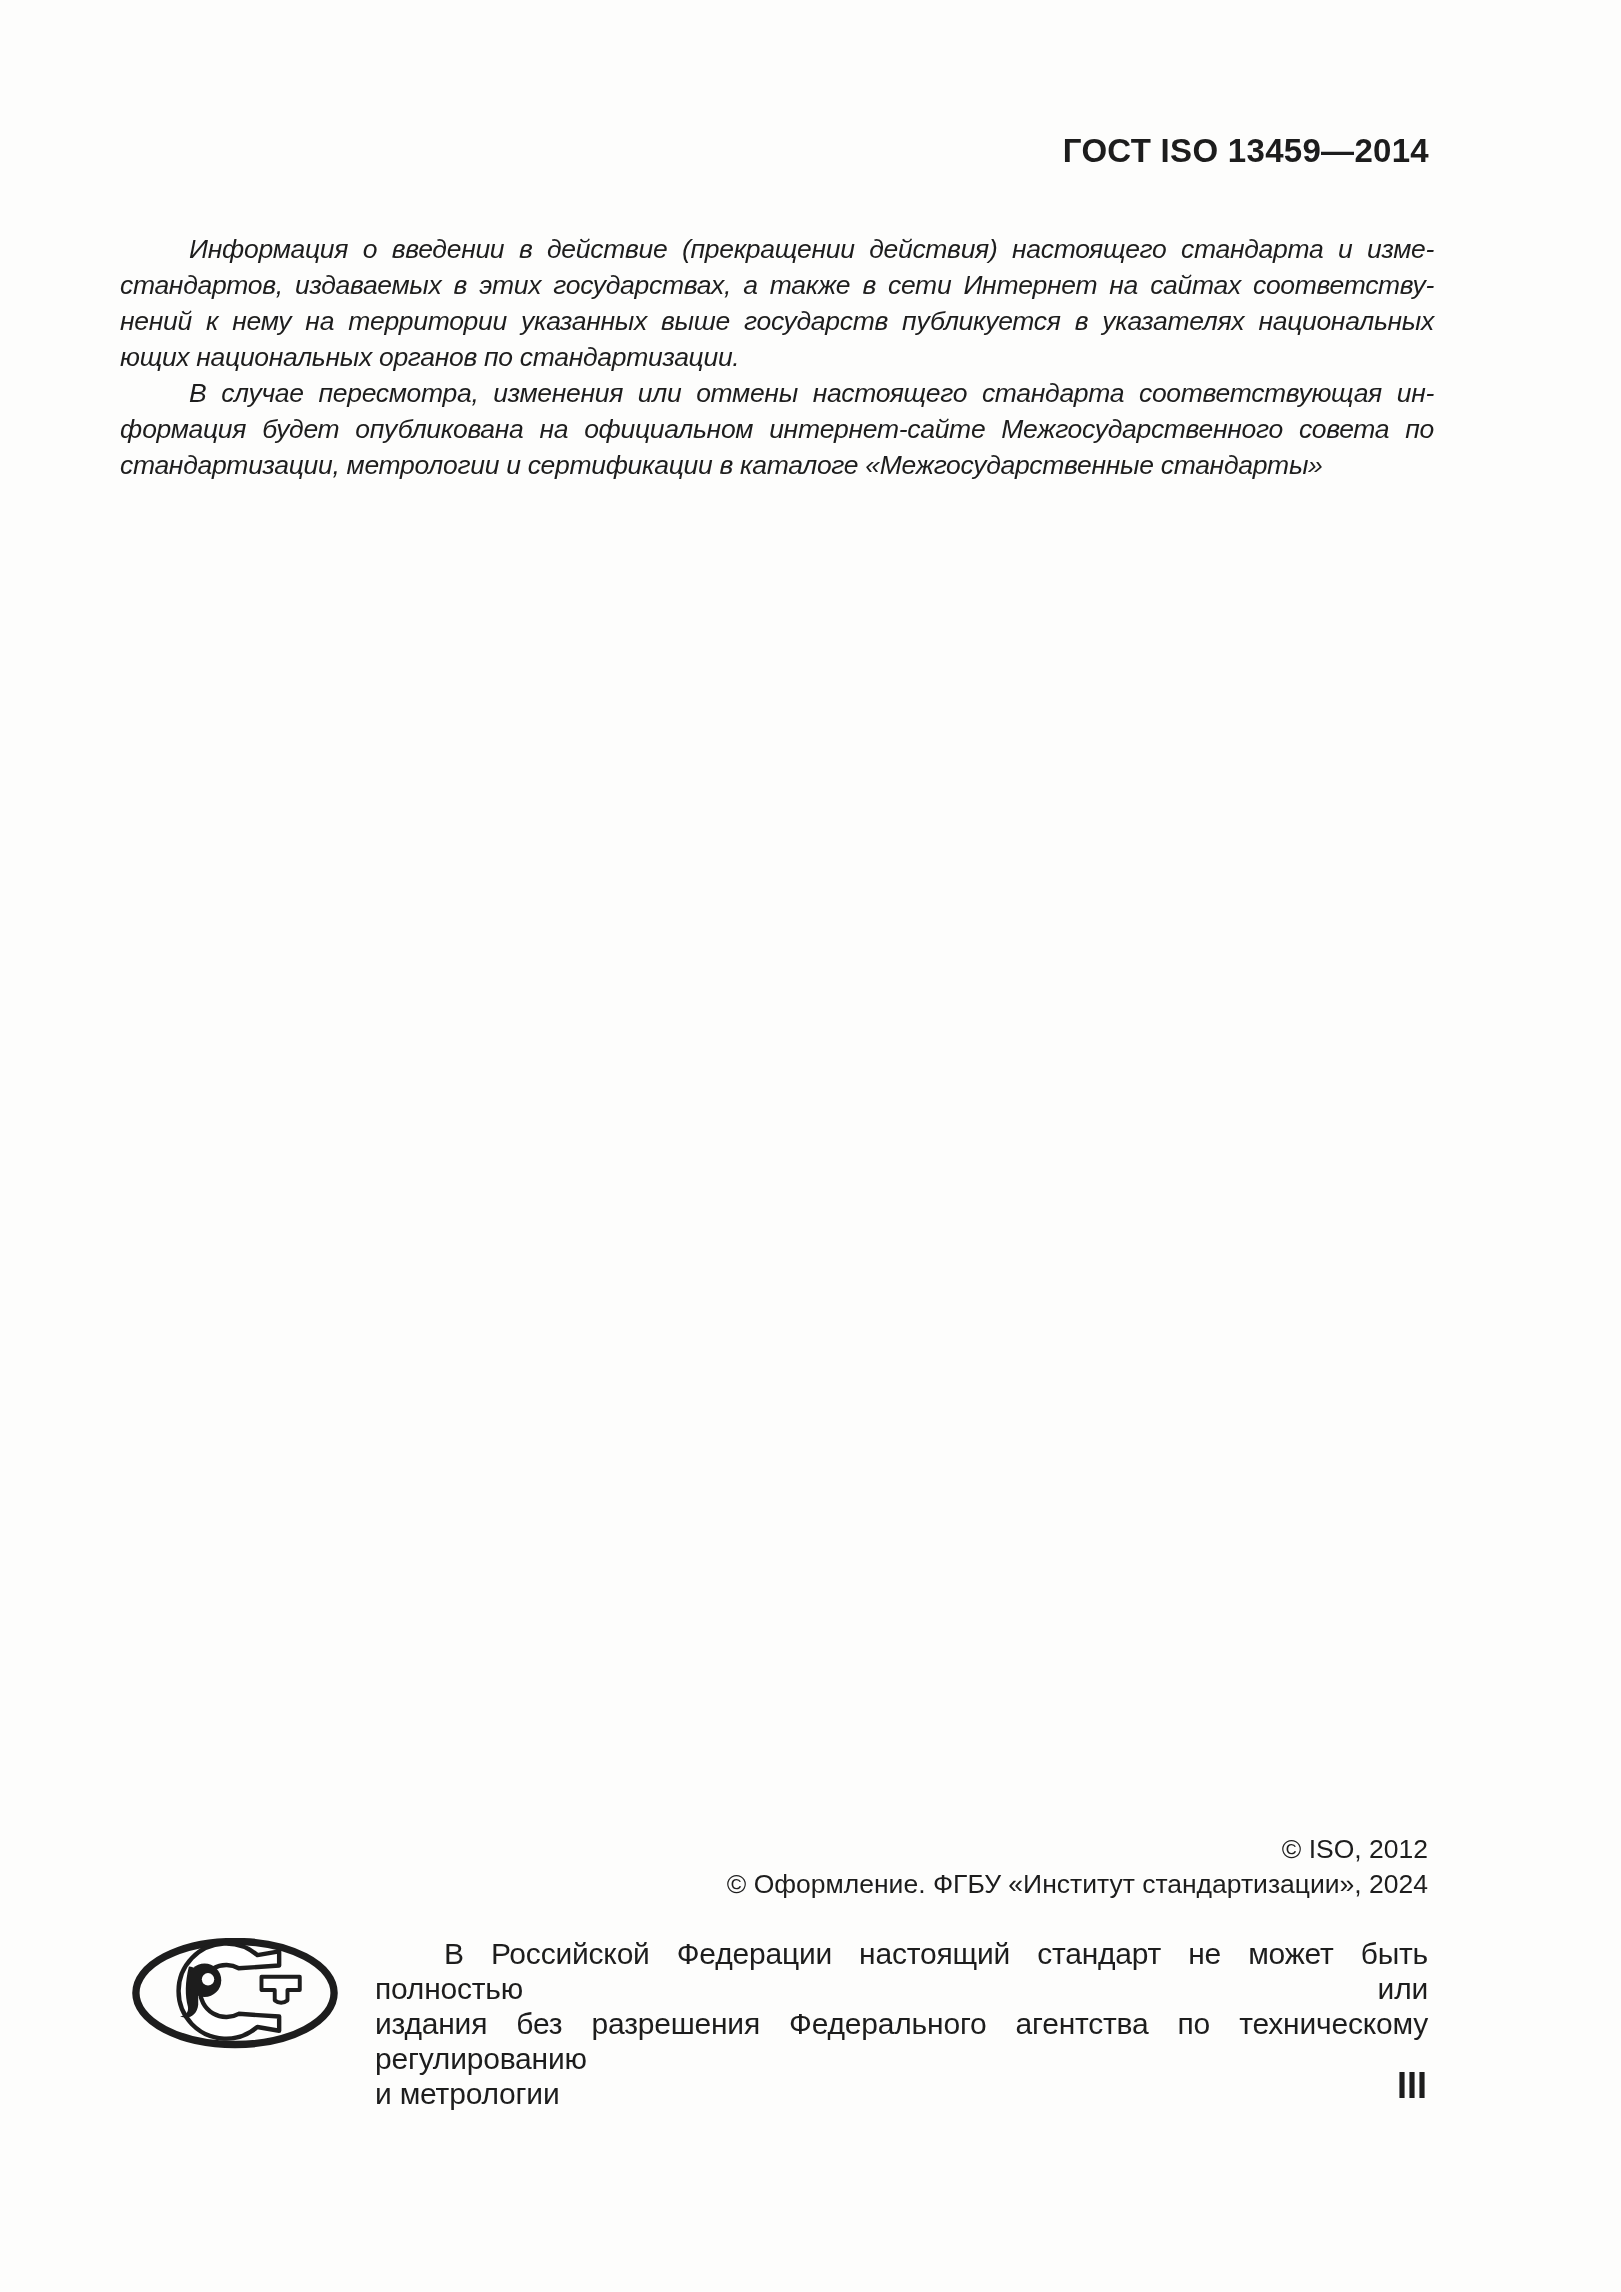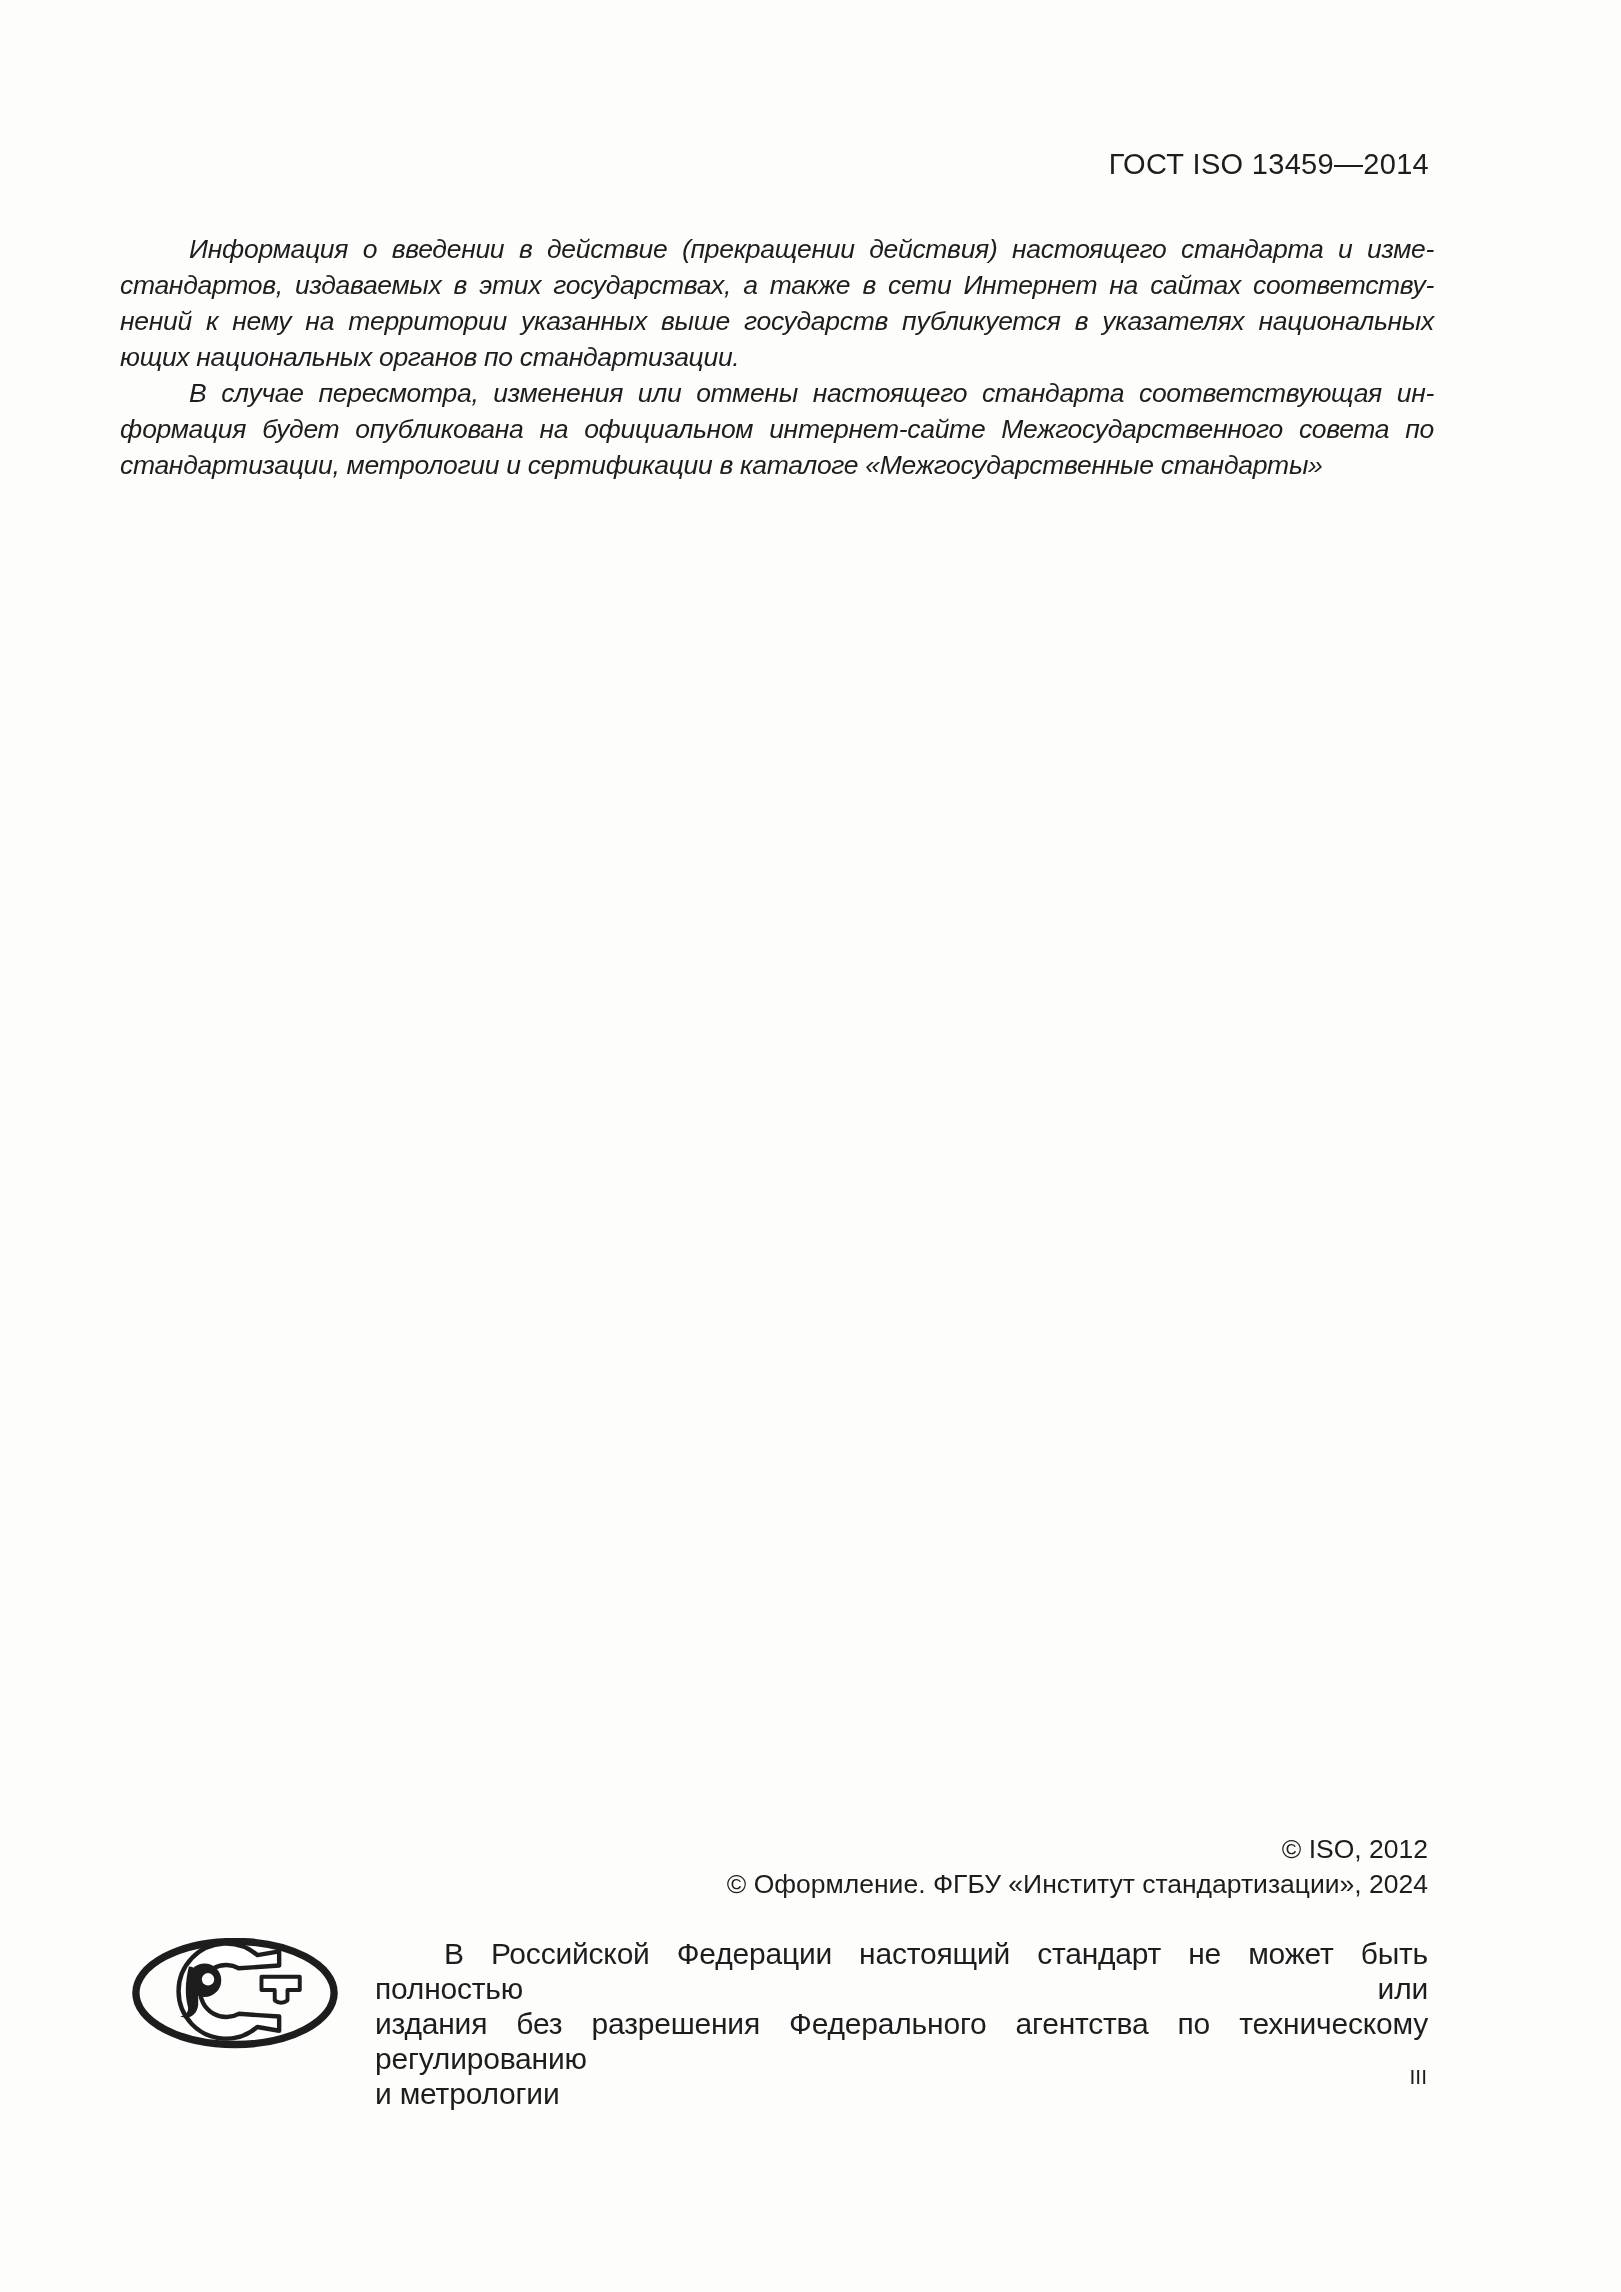--- a/index.html
+++ b/index.html
@@ -5,22 +5,22 @@
   html,body{margin:0;padding:0;background:#ffffff;}
   .page{
     position:relative;
     width:1621px;height:2293px;
     background:#fdfdfc;
     font-family:"Liberation Sans",sans-serif;
     color:#1d1d1d;
     overflow:hidden;
   }
   .doc-code{
-    position:absolute;top:148px;right:192px;
-    font-size:29px;font-weight:normal;letter-spacing:0.3px;
+    position:absolute;top:132px;right:192px;
+    font-size:33px;font-weight:bold;letter-spacing:0.3px;
     white-space:nowrap;
   }
   .intro{
     position:absolute;top:231px;left:120px;width:1314px;
     font-style:italic;font-size:26.5px;line-height:36px;
     letter-spacing:-0.3px;
   }
   .jpara{margin:0;padding:0;}
   .jpara .ln{text-align:justify;text-align-last:justify;}
   .jpara .ln.first{text-indent:69px;}
@@ -33,21 +33,21 @@
   .notice{
     position:absolute;top:1936px;left:375px;width:1053px;
     font-size:30px;line-height:35px;letter-spacing:-0.2px;
   }
   .logo{
     position:absolute;left:131px;top:1938px;
     width:208px;height:111px;
   }
   .pageno{
     position:absolute;top:2065px;right:194px;
-    font-size:21px;font-weight:normal;
+    font-size:36px;font-weight:bold;
   }
 </style>
 </head>
 <body>
 
 <div class="page">
 
   <div class="doc-code">ГОСТ ISO 13459—2014</div>
 
   <div class="intro">

